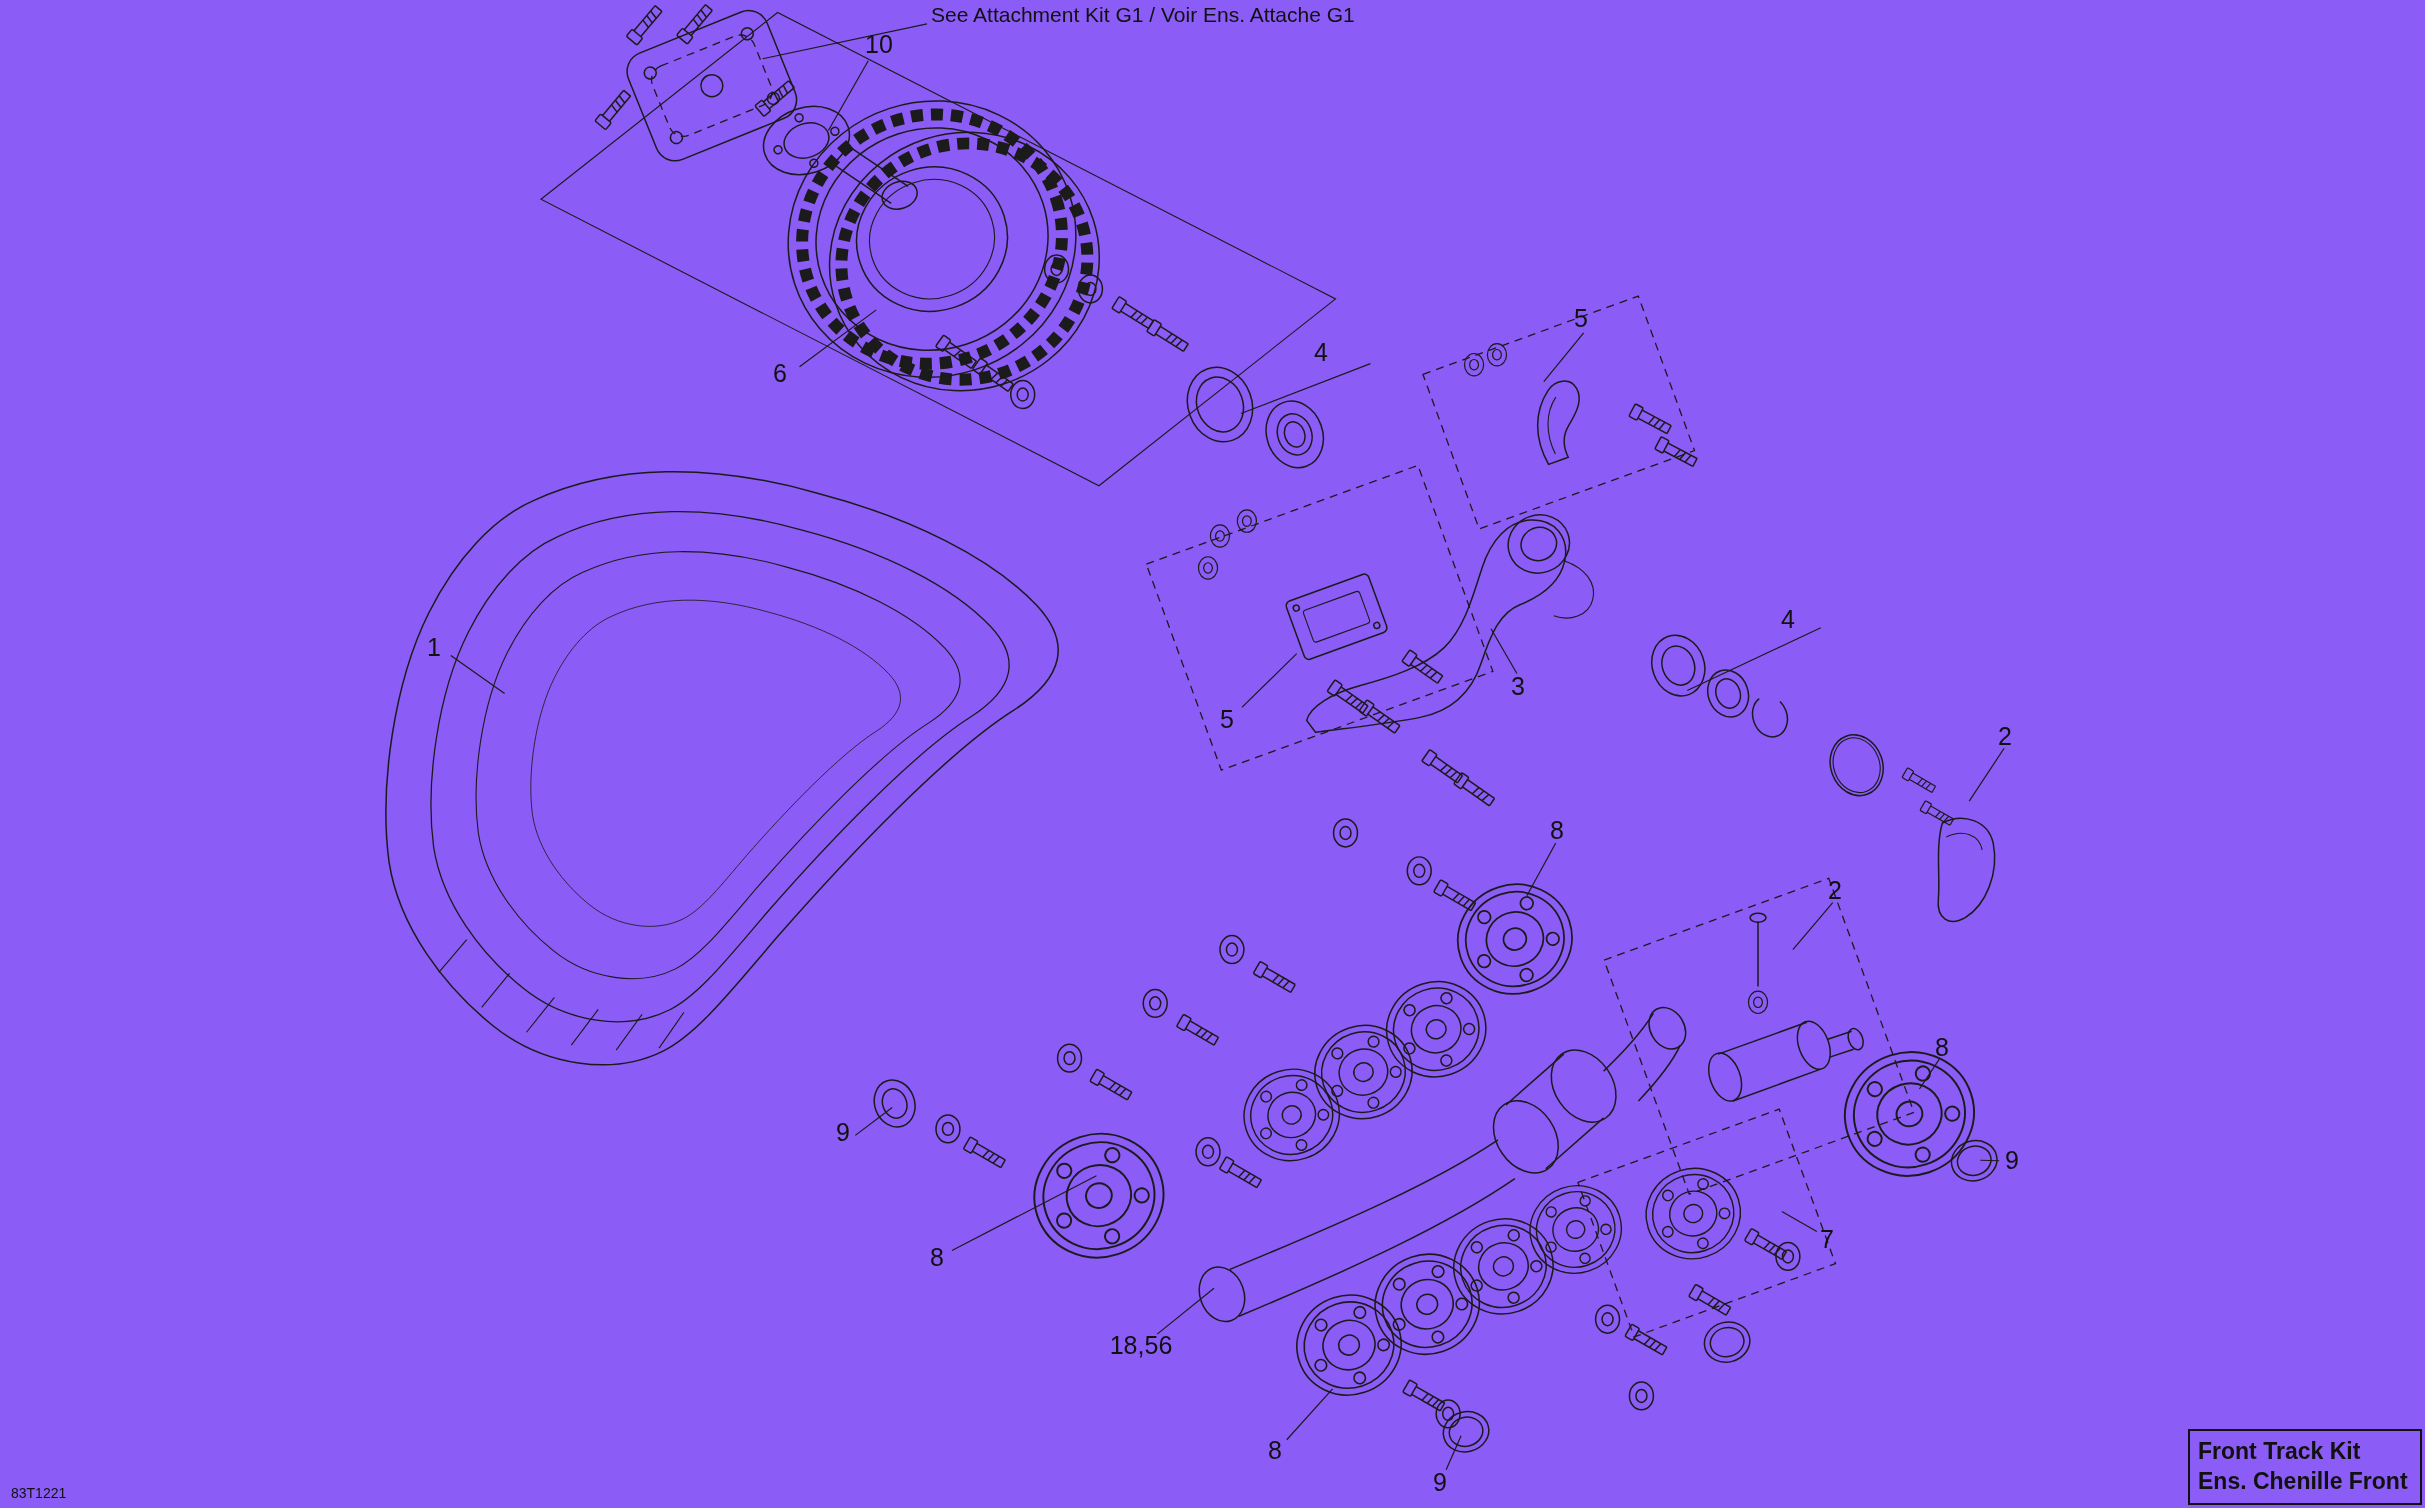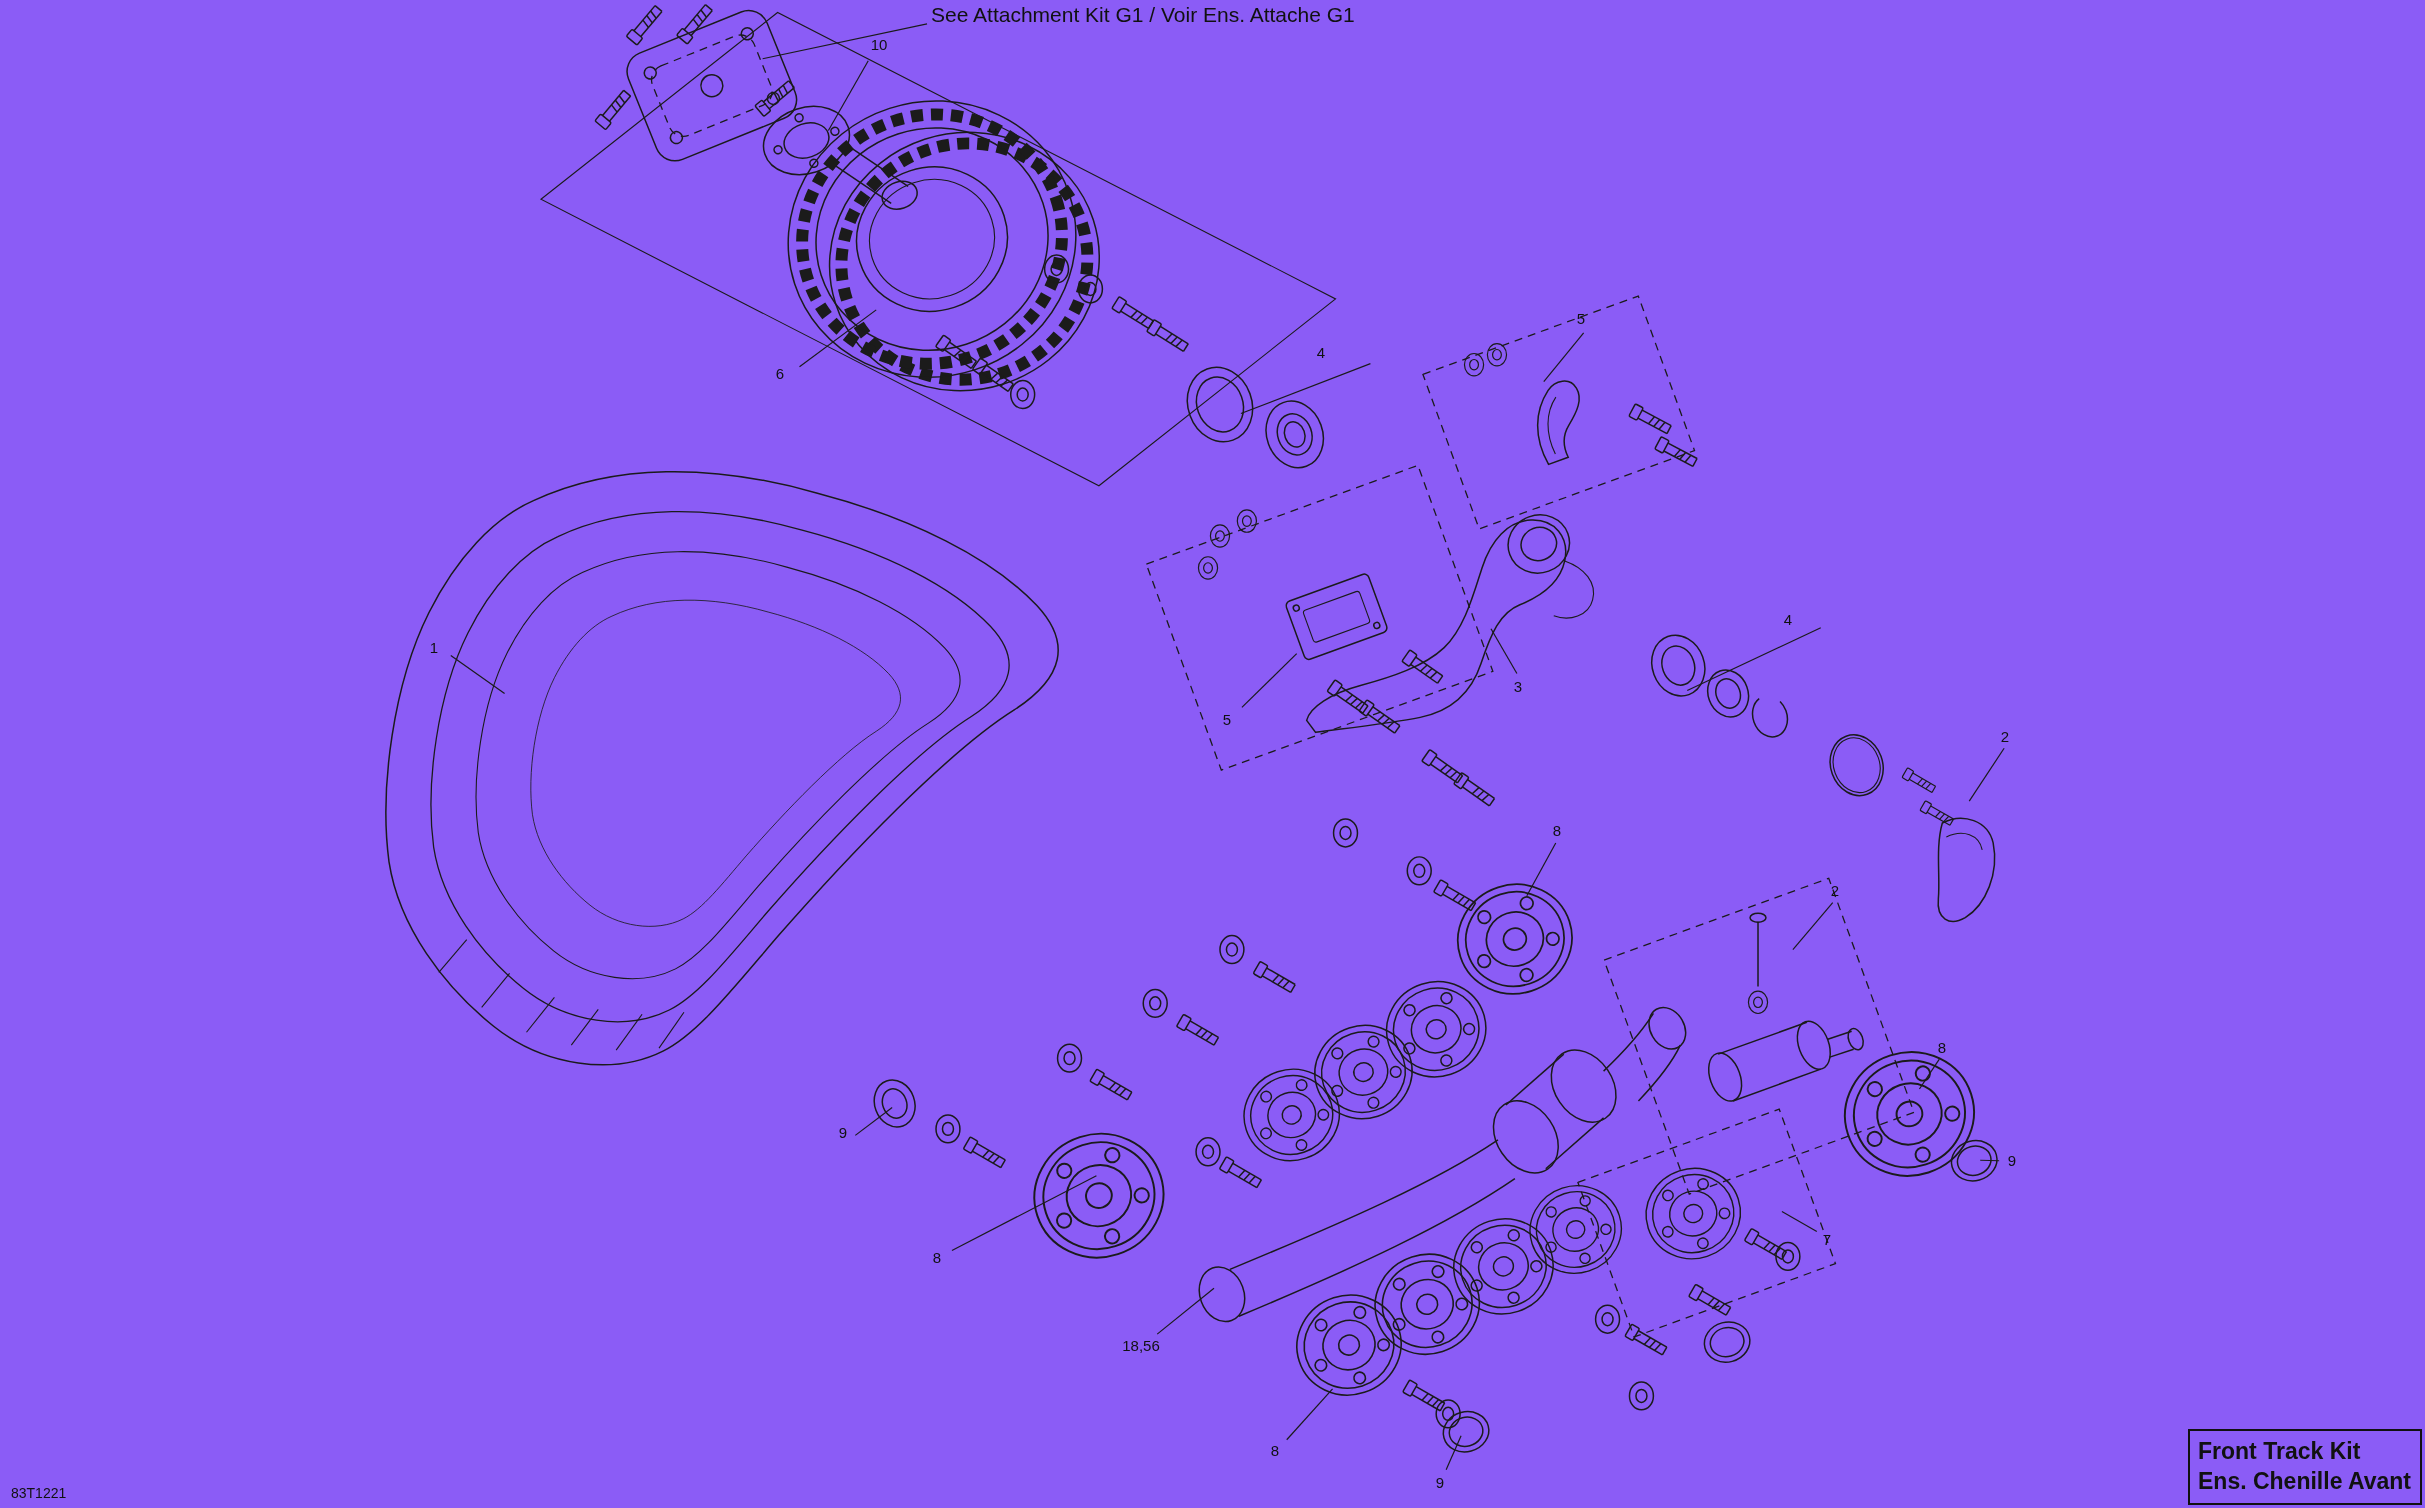--- a/index.html
+++ b/index.html
@@ -5,21 +5,21 @@
   html,body{margin:0;padding:0;background:#fff;}
   .page{position:relative;width:2426px;height:1508px;background:#8b5cf6;overflow:hidden;
         font-family:"Liberation Sans",sans-serif;color:#111;}
   .art{position:absolute;left:0;top:0;}
   .art *{fill:none;stroke:#1b1b1b;stroke-width:3px;}
   .art .ln2{stroke-width:2.2px;}
   .art .ld{stroke-width:2.4px;}
   .art .dash{stroke-dasharray:16 12;stroke-width:2.6px;}
   .art .teeth{stroke-width:24px;stroke-dasharray:24 16;}
   .art .clip{stroke-dasharray:170 46;}
-  .callout{position:absolute;transform:translate(-50%,-50%);font-size:15px;line-height:1;}
+  .callout{position:absolute;transform:translate(-50%,-50%);font-size:25px;line-height:1;}
   .note{position:absolute;font-size:21px;line-height:1;white-space:nowrap;}
   .code{position:absolute;left:11px;bottom:7px;font-size:14px;}
   .tblock{position:absolute;right:4px;bottom:3px;width:234px;box-sizing:border-box;
           border:2px solid #111;padding:6px 8px;font-weight:bold;font-size:23px;line-height:1.3;margin-left:44px;}
 </style>
 </head>
 <body>
 
 <div class="page">
 
@@ -352,17 +352,17 @@
   <div class="callout" style="left:937px;top:1257px;">8</div>
   <div class="callout" style="left:1827px;top:1239px;">7</div>
   <div class="callout" style="left:1141px;top:1345px;">18,56</div>
   <div class="callout" style="left:1275px;top:1450px;">8</div>
   <div class="callout" style="left:1440px;top:1482px;">9</div>
 
   <div class="code">83T1221</div>
 
   <div class="tblock">
     <div>Front Track Kit</div>
-    <div>Ens. Chenille Avant</div>
+    <div>Ens. Chenille Front</div>
   </div>
 
 </div>
 
 
 </body></html>

